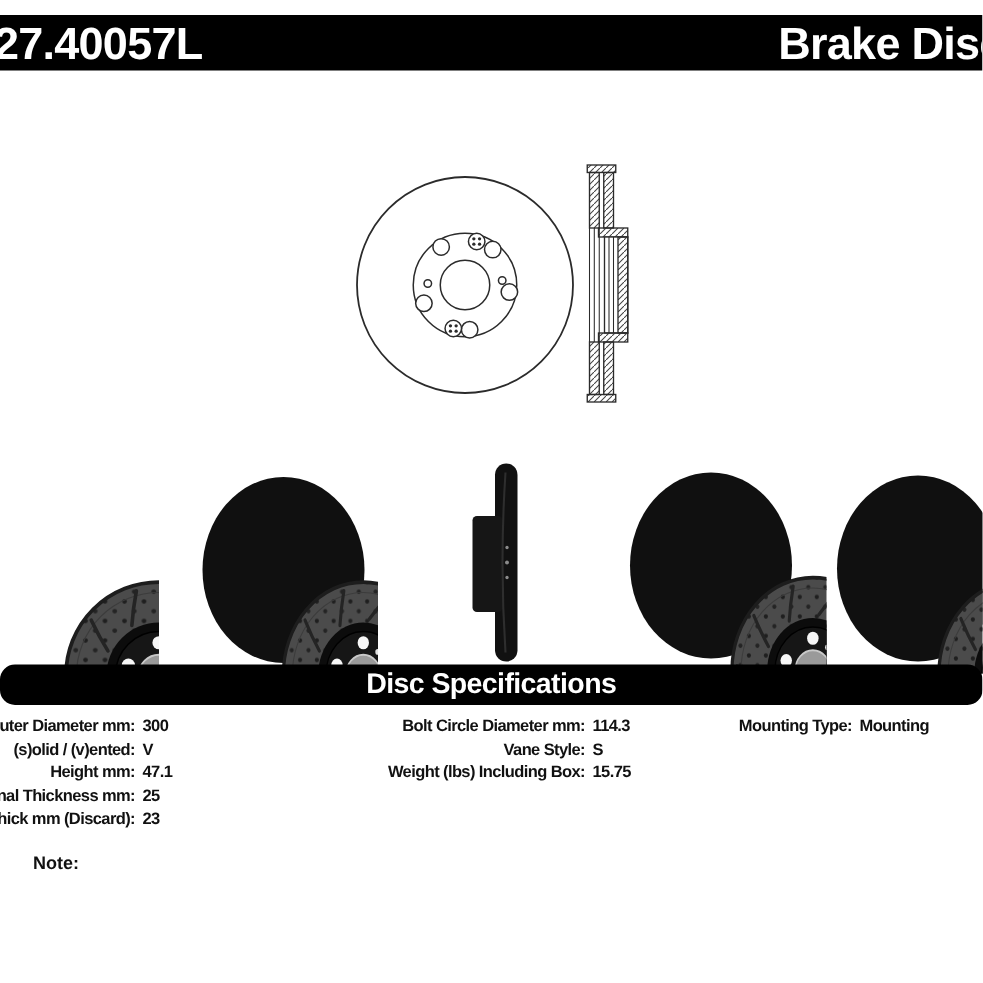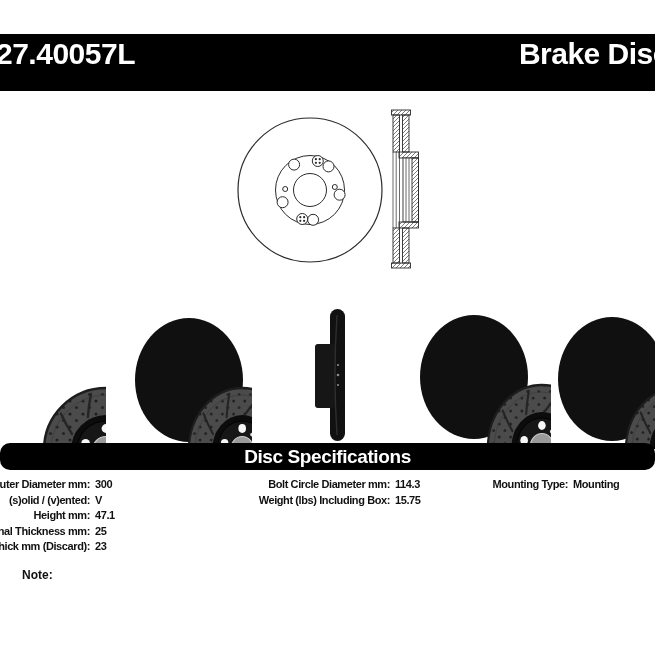--- a/index.html
+++ b/index.html
@@ -3,21 +3,21 @@
 <meta charset="utf-8">
 <style>
   html,body{margin:0;padding:0;}
   body{
     width:655px;height:655px;overflow:hidden;position:relative;
     background:#ffffff;
     font-family:"Liberation Sans", sans-serif;
   }
   
   .topbar{
-    position:absolute;left:0;top:34px;width:655px;height:57px;
+    position:absolute;left:0;top:10px;width:655px;height:37px;
     background:#000;overflow:hidden;
   }
   .part-number{
     position:absolute;left:-4px;top:0;height:39px;line-height:39px;
     color:#fff;font-weight:bold;font-size:30px;letter-spacing:-0.5px;white-space:nowrap;
   }
   .product-title{
     position:absolute;right:-14px;top:0;height:39px;line-height:39px;
     color:#fff;font-weight:bold;font-size:30px;letter-spacing:-0.5px;white-space:nowrap;
   }
@@ -187,20 +187,21 @@
 <div class="spec-col col-left">
   <div class="spec-row"><span class="lbl">Outer Diameter mm:</span><span class="val">300</span></div>
   <div class="spec-row"><span class="lbl">(s)olid / (v)ented:</span><span class="val">V</span></div>
   <div class="spec-row"><span class="lbl">Height mm:</span><span class="val">47.1</span></div>
   <div class="spec-row"><span class="lbl">Nominal Thickness mm:</span><span class="val">25</span></div>
   <div class="spec-row"><span class="lbl">Min Thick mm (Discard):</span><span class="val">23</span></div>
 </div>
 
 <div class="spec-col col-mid">
   <div class="spec-row"><span class="lbl">Bolt Circle Diameter mm:</span><span class="val">114.3</span></div>
+  <div class="spec-row"><span class="lbl">Vane Style:</span><span class="val">S</span></div>
   <div class="spec-row"><span class="lbl">Weight (lbs) Including Box:</span><span class="val">15.75</span></div>
 </div>
 
 <div class="spec-col col-right">
   <div class="spec-row"><span class="lbl">Mounting Type:</span><span class="val">Mounting</span></div>
 </div>
 
 <div class="note">Note:</div>
 
 </body></html>

